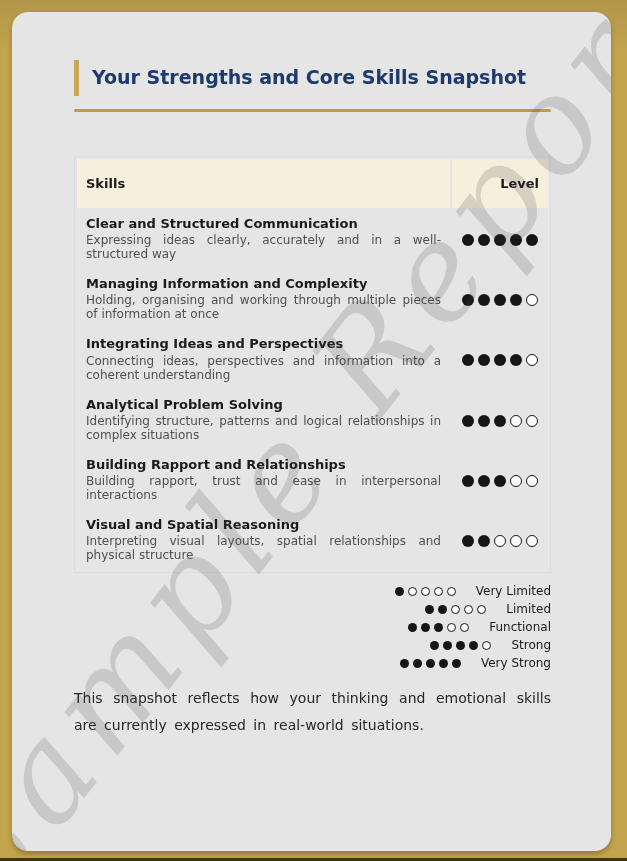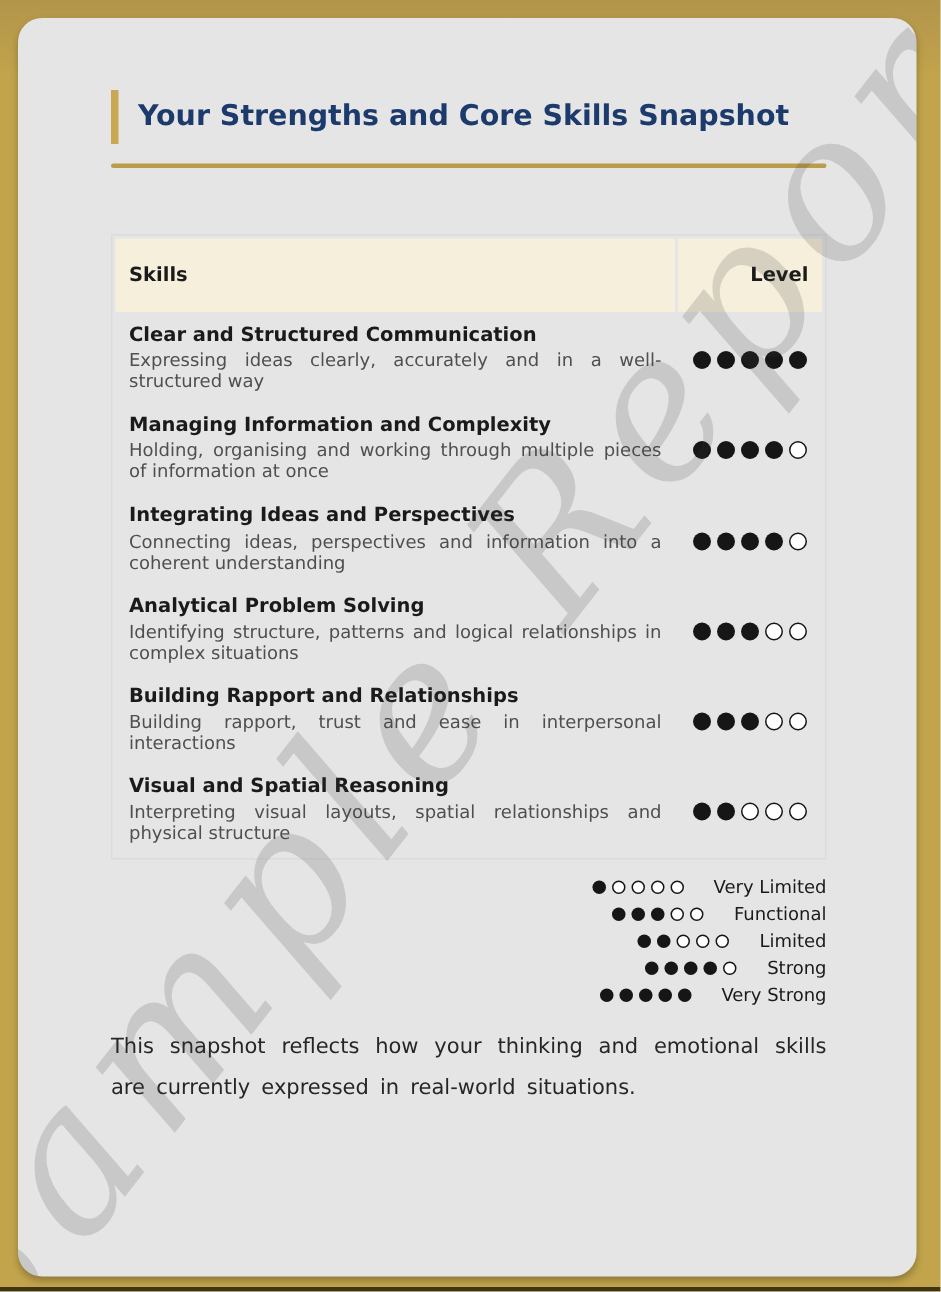--- a/index.html
+++ b/index.html
@@ -167,22 +167,22 @@
             <div class="skill-name">Visual and Spatial Reasoning</div>
             <div class="skill-desc">Interpreting visual layouts, spatial relationships and physical structure</div>
           </td>
           <td class="level-cell"><span class="dot filled"></span><span class="dot filled"></span><span class="dot empty"></span><span class="dot empty"></span><span class="dot empty"></span></td>
         </tr>
       </tbody>
   </table>
 
   <div class="legend" id="legend">
       <div class="legend-row"><span class="dot filled"></span><span class="dot empty"></span><span class="dot empty"></span><span class="dot empty"></span><span class="dot empty"></span><span class="legend-label">Very Limited</span></div>
+      <div class="legend-row"><span class="dot filled"></span><span class="dot filled"></span><span class="dot empty"></span><span class="dot empty"></span><span class="dot empty"></span><span class="legend-label">Limited</span></div>
       <div class="legend-row"><span class="dot filled"></span><span class="dot filled"></span><span class="dot filled"></span><span class="dot empty"></span><span class="dot empty"></span><span class="legend-label">Functional</span></div>
-      <div class="legend-row"><span class="dot filled"></span><span class="dot filled"></span><span class="dot empty"></span><span class="dot empty"></span><span class="dot empty"></span><span class="legend-label">Limited</span></div>
       <div class="legend-row"><span class="dot filled"></span><span class="dot filled"></span><span class="dot filled"></span><span class="dot filled"></span><span class="dot empty"></span><span class="legend-label">Strong</span></div>
       <div class="legend-row"><span class="dot filled"></span><span class="dot filled"></span><span class="dot filled"></span><span class="dot filled"></span><span class="dot filled"></span><span class="legend-label">Very Strong</span></div>
     </div>
 
   <p class="summary">This snapshot reflects how your thinking and emotional skills are currently expressed in real-world situations.</p>
 
   <div class="watermark">Sample Report</div>
 </div>
 
 </body></html>

